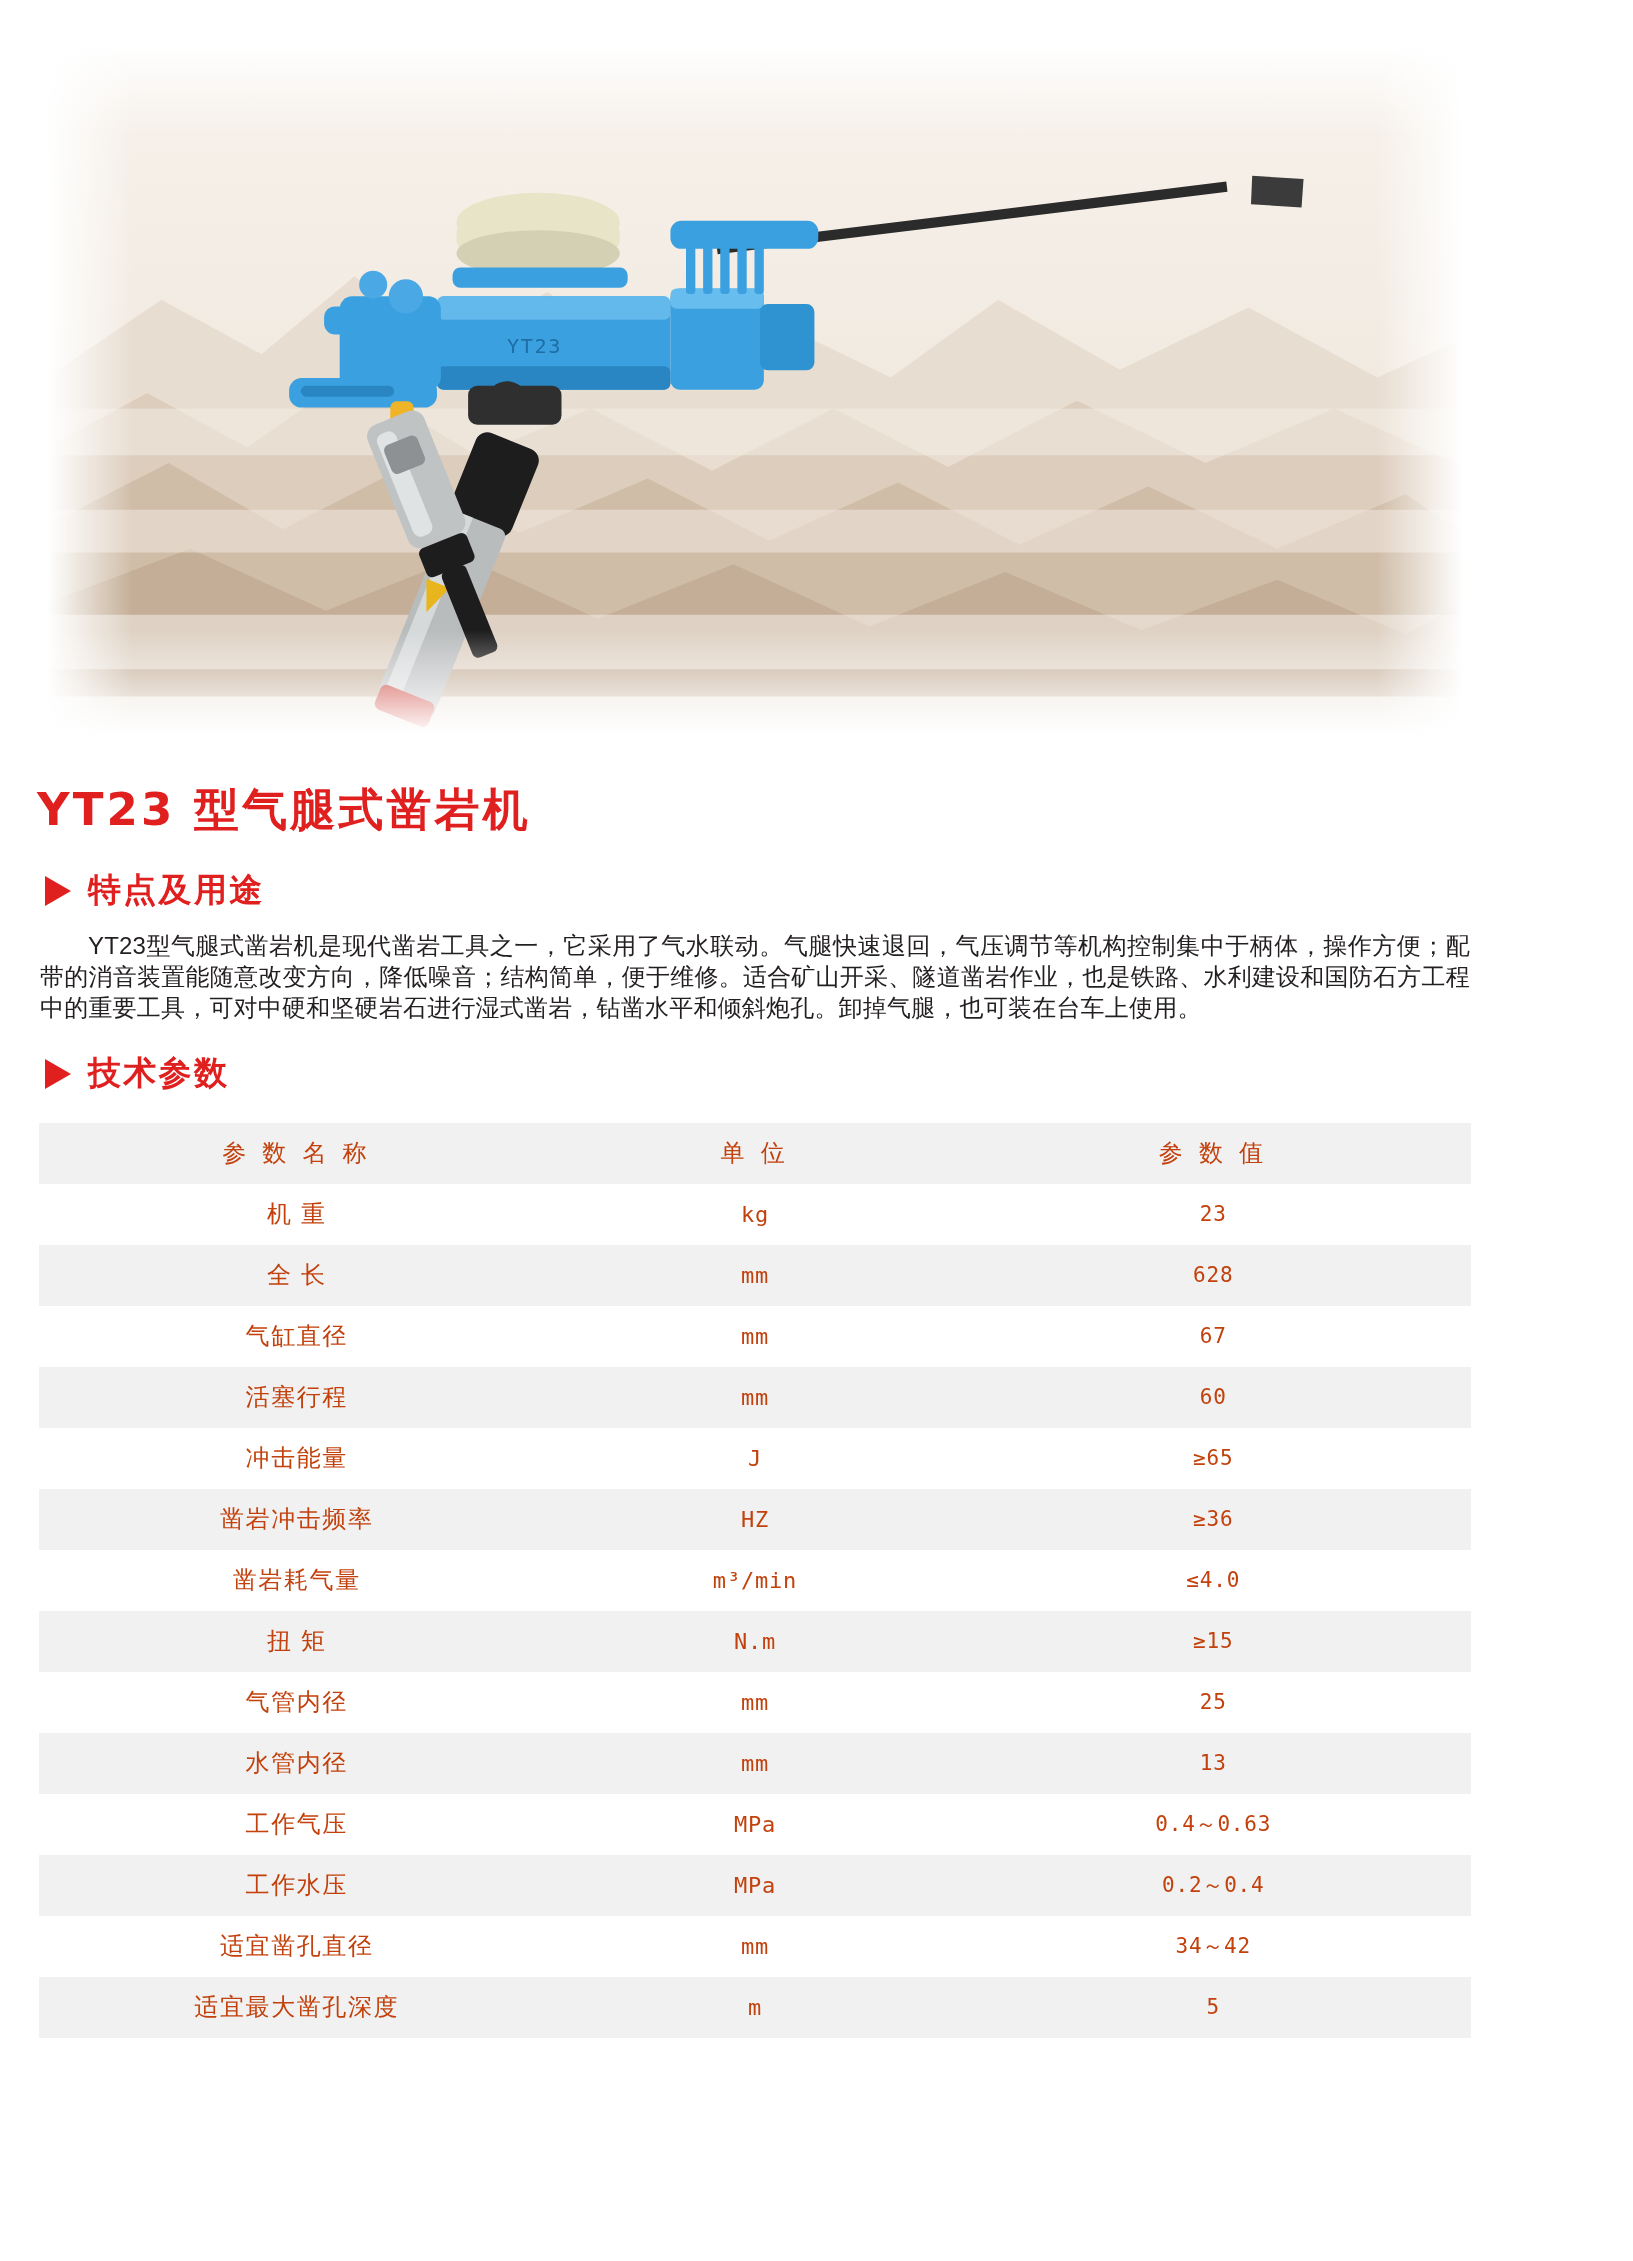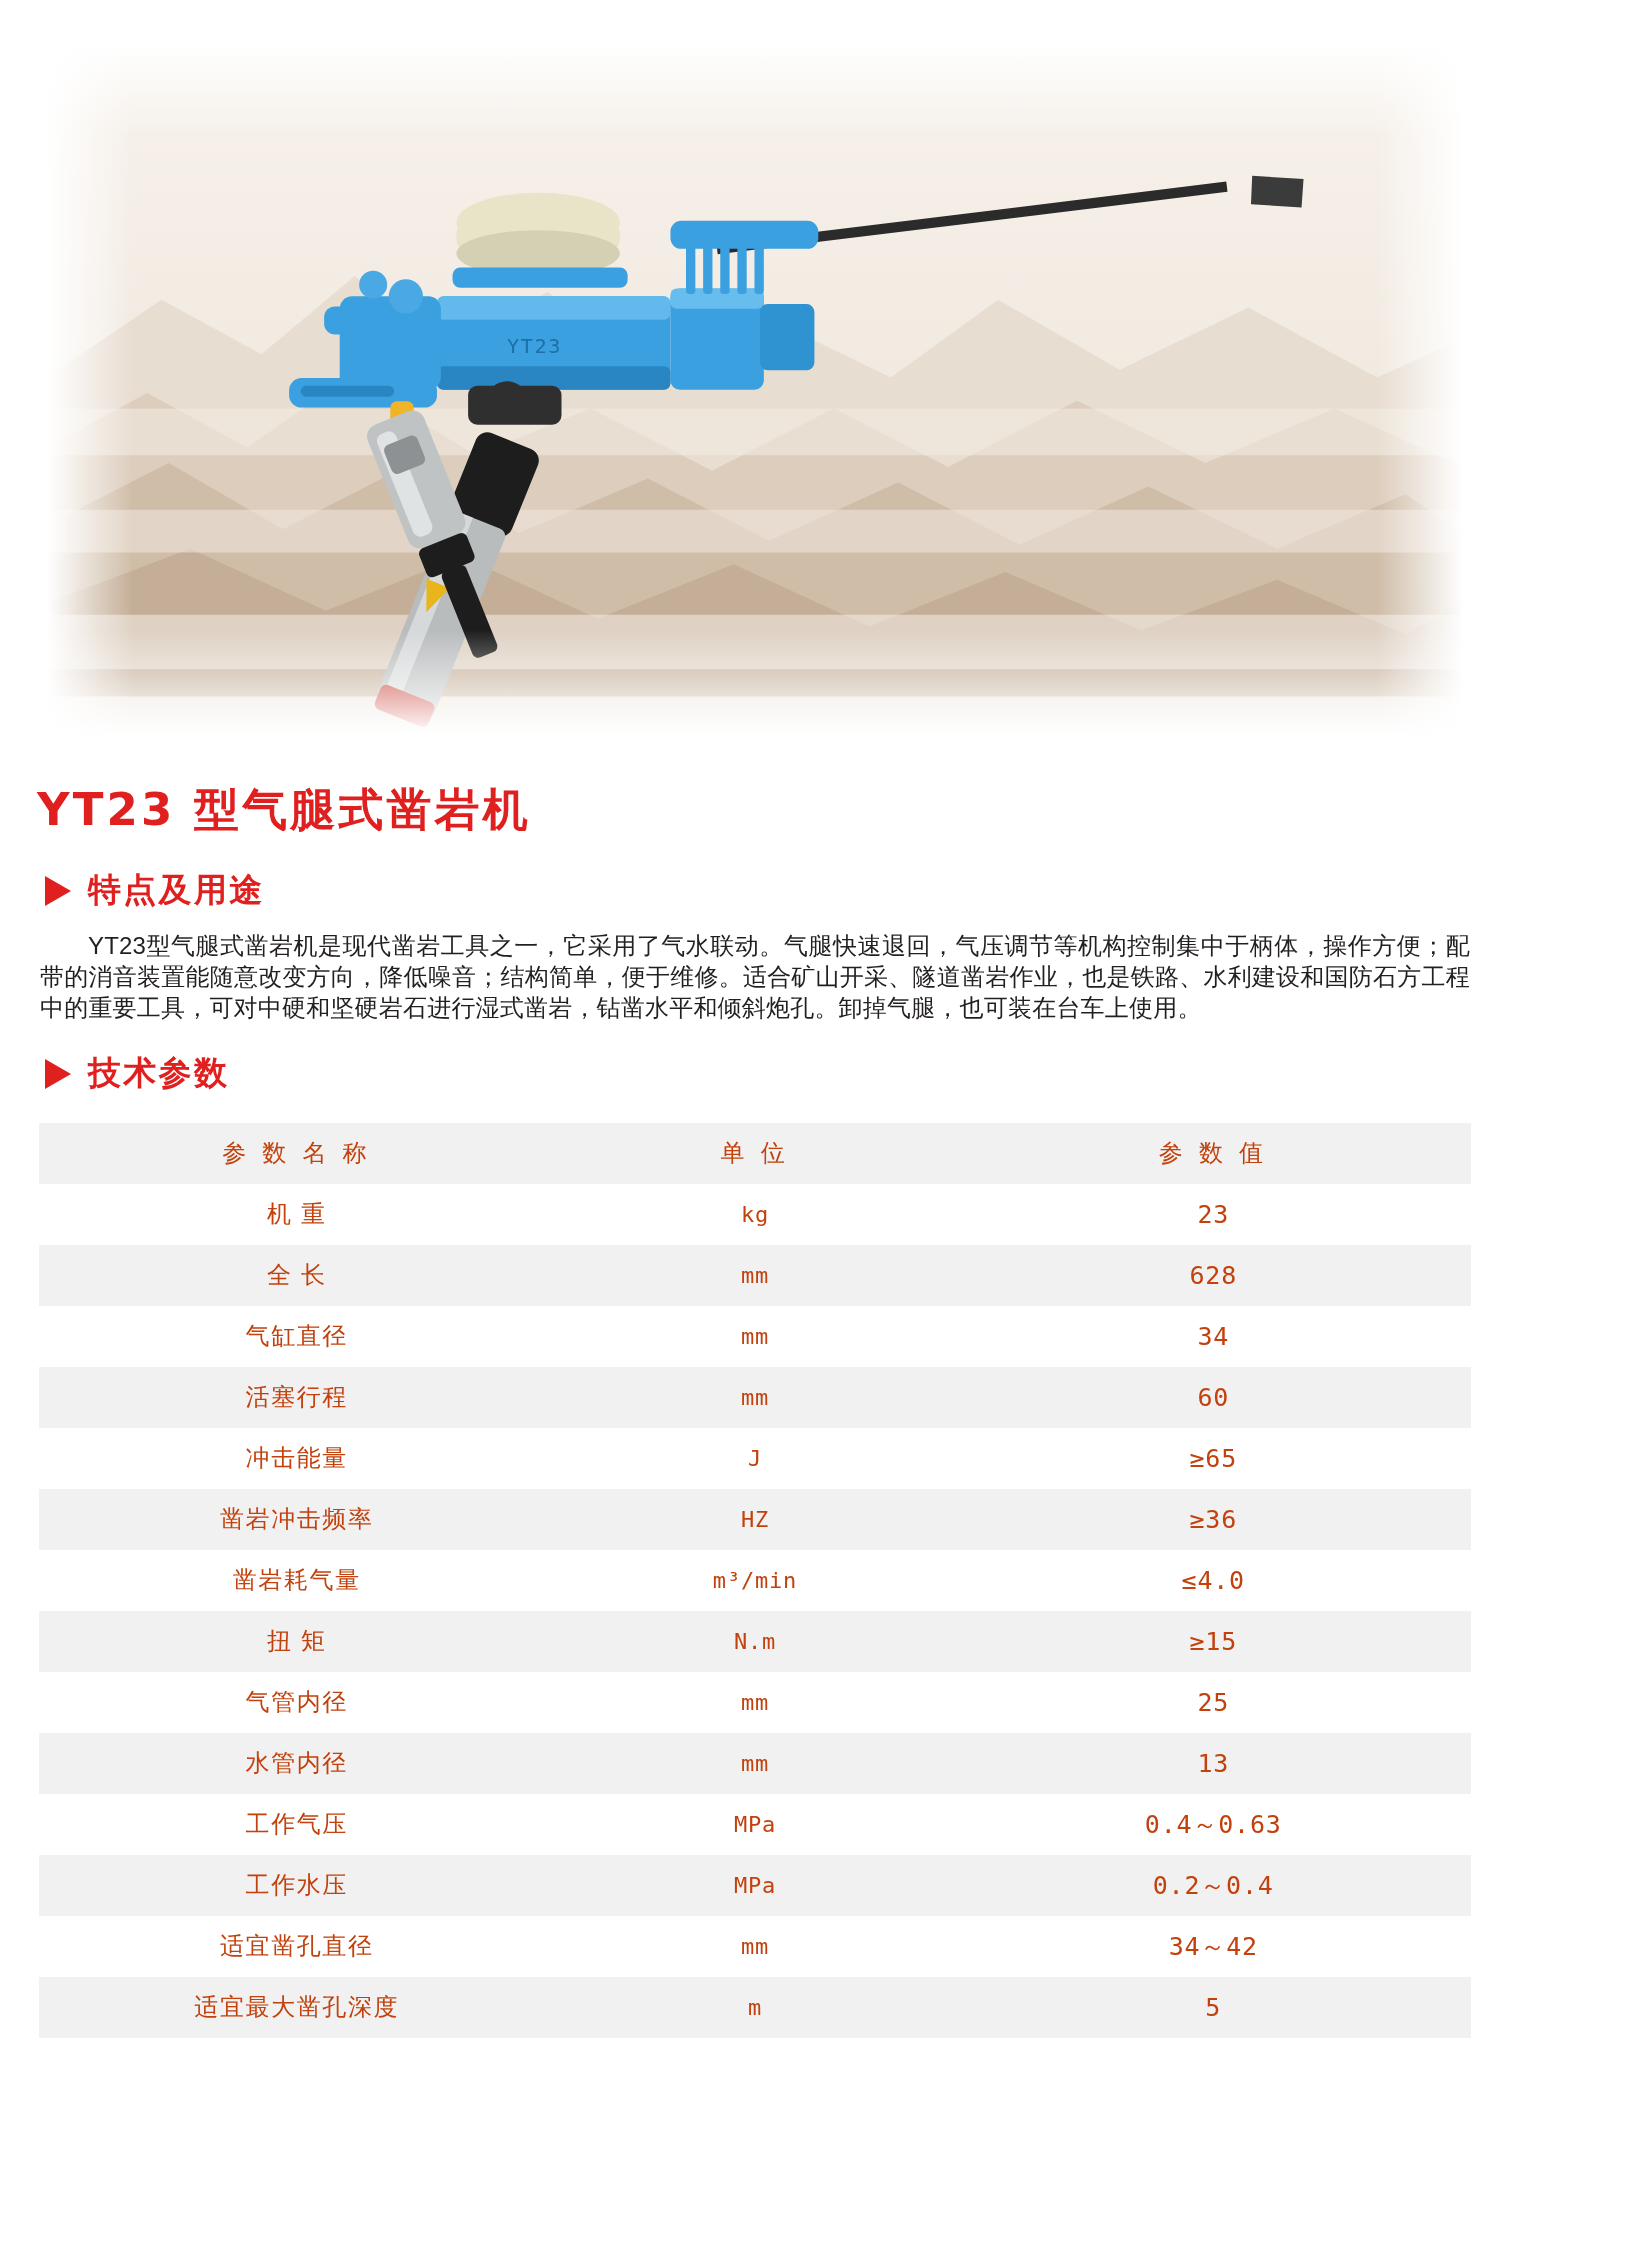--- a/index.html
+++ b/index.html
@@ -131,21 +131,21 @@
   .spec-table col.c3 { width: 36%; }
   .row-a { background: #f1f1f1; }
   .row-b { background: #ffffff; }
   .unit-cell {
     font-family: "DejaVu Sans Mono", "Liberation Mono", monospace;
     font-size: 22px;
     letter-spacing: 0.8px;
   }
   .value-cell {
     font-family: "DejaVu Sans Mono", "Liberation Mono", monospace;
-    font-size: 25px;
+    font-size: 21px;
     letter-spacing: 0.8px;
   }
   .name-cell { letter-spacing: 1.6px; }
 </style>
 </head>
 <body>
 
 <div class="page">
 
   <div class="hero">
@@ -271,21 +271,21 @@
         <td class="value-cell">23</td>
       </tr>
       <tr class="row-a">
         <td class="name-cell">全    长</td>
         <td class="unit-cell">mm</td>
         <td class="value-cell">628</td>
       </tr>
       <tr class="row-b">
         <td class="name-cell">气缸直径</td>
         <td class="unit-cell">mm</td>
-        <td class="value-cell">34</td>
+        <td class="value-cell">67</td>
       </tr>
       <tr class="row-a">
         <td class="name-cell">活塞行程</td>
         <td class="unit-cell">mm</td>
         <td class="value-cell">60</td>
       </tr>
       <tr class="row-b">
         <td class="name-cell">冲击能量</td>
         <td class="unit-cell">J</td>
         <td class="value-cell">≥65</td>

